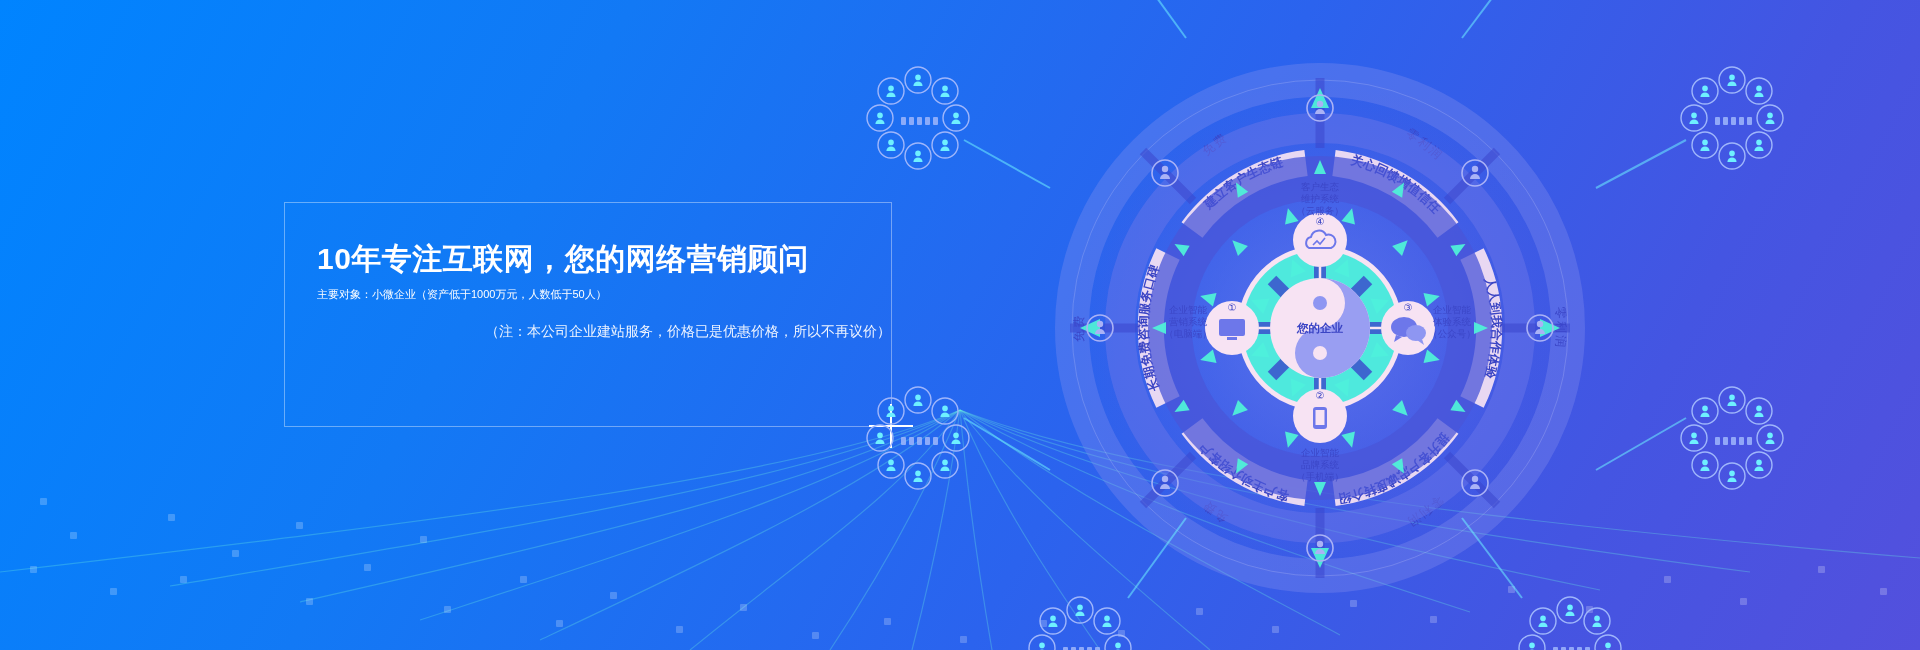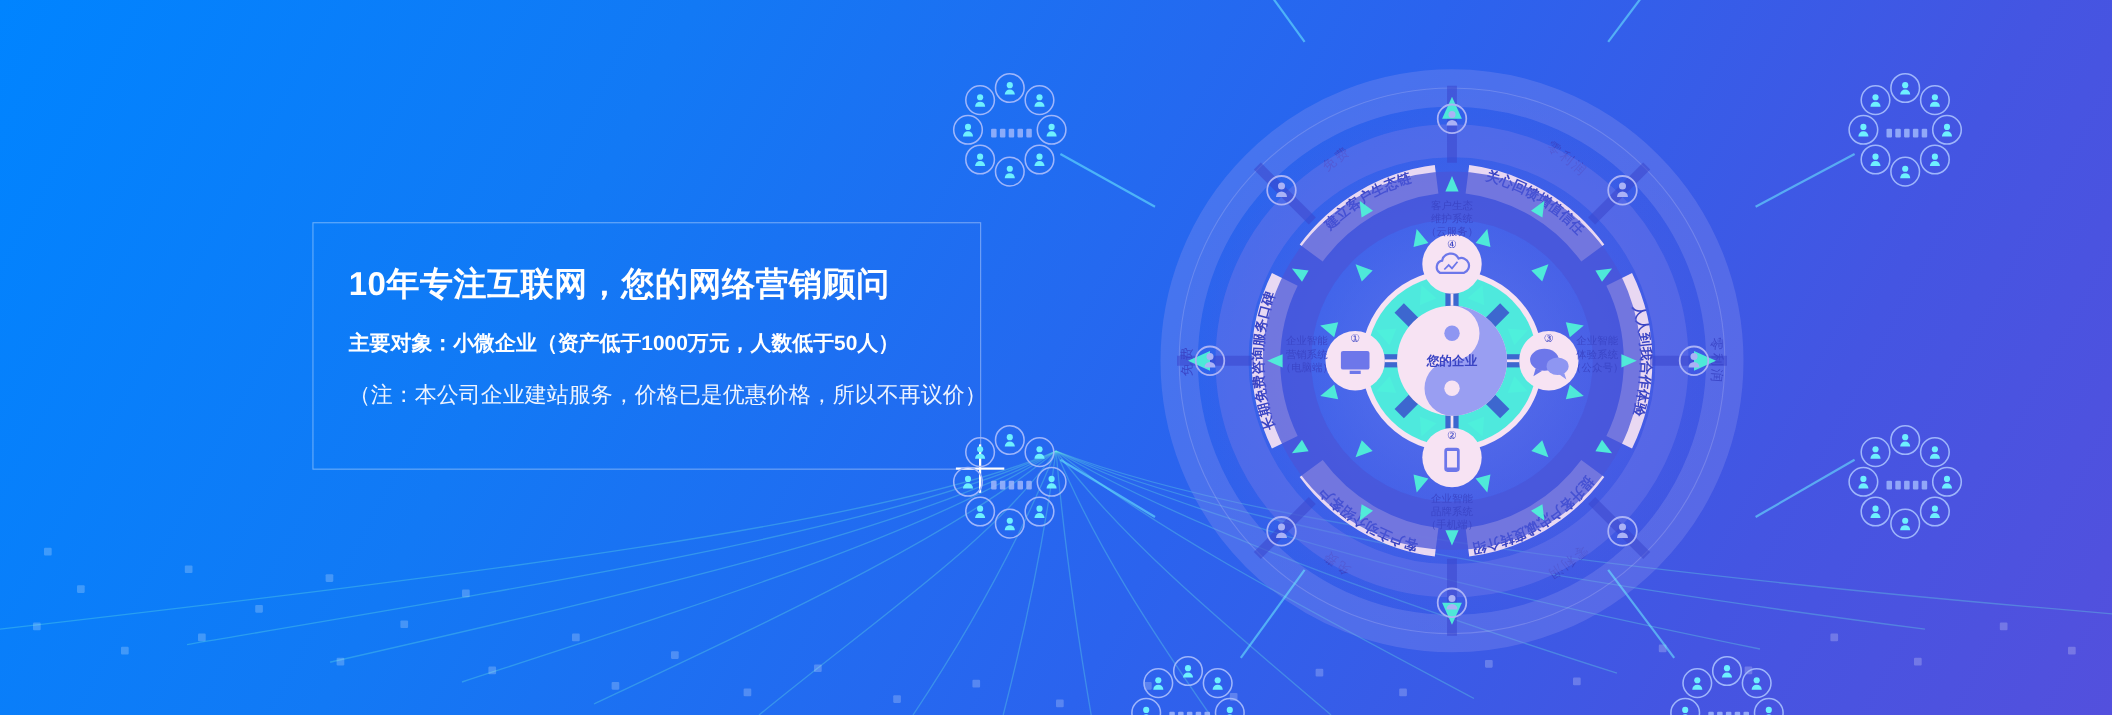--- a/index.html
+++ b/index.html
@@ -37,38 +37,39 @@
   }
   .cross-marker:before { left: 0; top: 21px; width: 44px; height: 2px; }
   .cross-marker:after  { left: 21px; top: 0; width: 2px; height: 44px; }
 
   .headline {
     color: #ffffff;
     font-size: 30px;
     font-weight: bold;
     letter-spacing: 0.5px;
     line-height: 1.2;
-    margin-bottom: 25px;
+    margin-bottom: 11px;
     white-space: nowrap;
   }
   .subline {
     color: #ffffff;
-    font-size: 19px;
-    font-weight: bold;
+    font-size: 11px;
+    font-weight: normal;
     line-height: 1.2;
     margin-bottom: 22px;
     white-space: nowrap;
   }
   .note {
     color: #eef4ff;
-    font-size: 20px;
+    font-size: 14px;
     font-weight: normal;
     line-height: 1.2;
     white-space: nowrap;
     margin-top: 16px;
+    text-align: right;
   }
 
   
   .diagram {
     position: absolute;
     left: 1010px; top: 18px;
     width: 620px; height: 620px;
   }
   .diagram svg { display: block; }
 </style>

